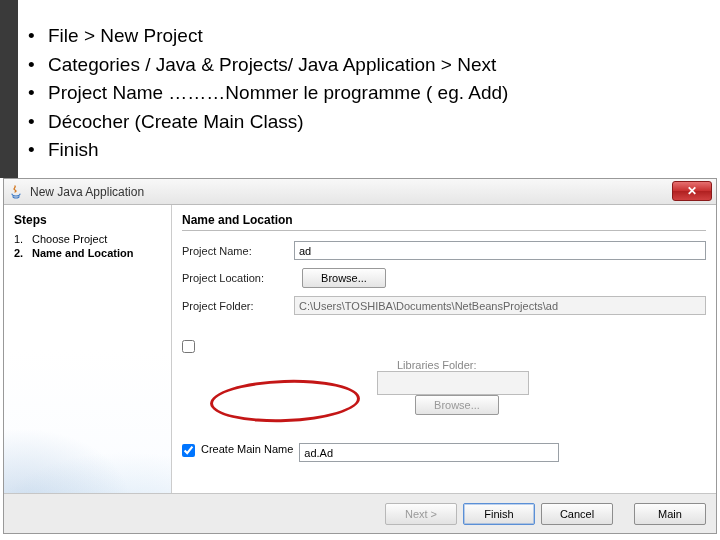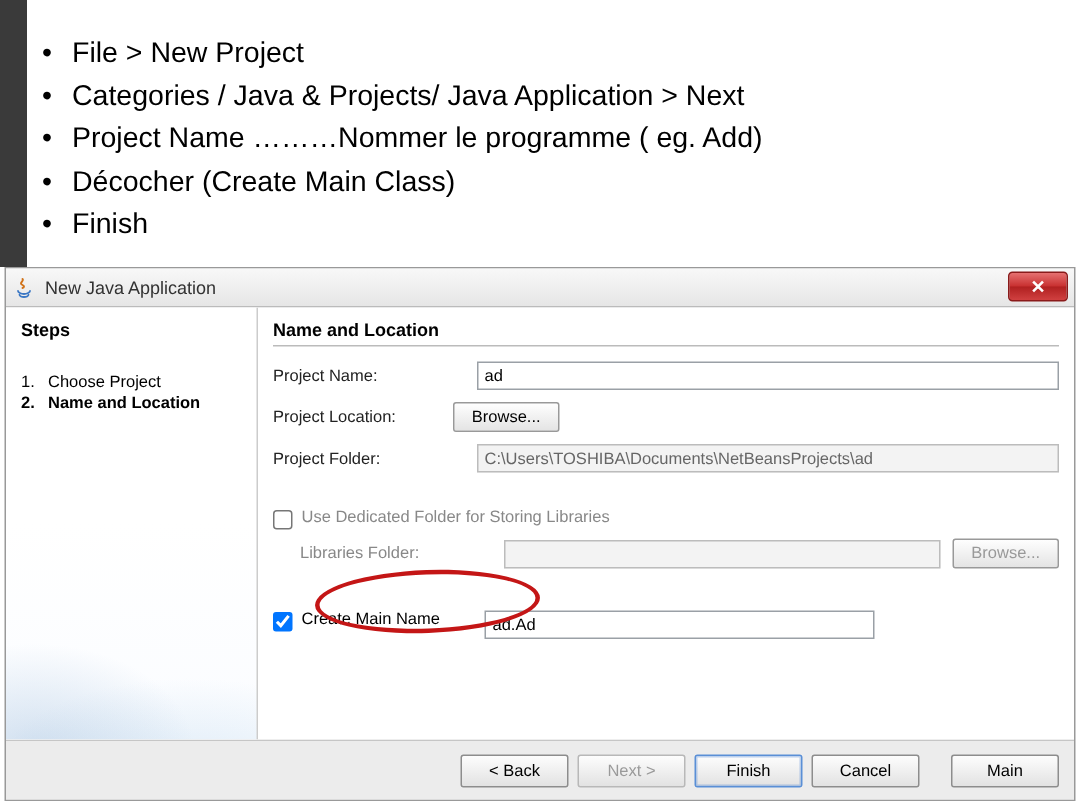--- a/index.html
+++ b/index.html
@@ -96,21 +96,21 @@
     position:absolute;
     left:-60px; bottom:-40px;
     width:260px; height:160px;
     background: radial-gradient(ellipse 180px 120px at 30% 80%, rgba(130,170,210,0.35), rgba(255,255,255,0) 60%),
                 radial-gradient(ellipse 200px 100px at 70% 90%, rgba(180,210,235,0.4), rgba(255,255,255,0) 65%);
     pointer-events:none;
   }
   .steps-header {
     font-weight: bold;
     font-size: 12px;
-    margin-bottom: 22px;
+    margin-bottom: 6px;
   }
   .step-row {
     font-size: 11px;
     display: flex;
     margin: 2px 0;
   }
   .step-row .num { width: 18px; }
   .step-row.current { font-weight: bold; }
   .main-panel {
     flex: 1;
@@ -138,48 +138,47 @@
   .form-row.muted label,
   .form-row.muted .value,
   .form-row.muted input { color: #888; }
   .text-input {
     flex: 1;
     height: 19px;
     border: 1px solid #9aa0a6;
     background: #fff;
     padding: 5px 4px;
     font-size: 11px;
-    margin-left: 24px;
   }
   .text-input.readonly {
     background: #f3f3f3;
     color: #666;
     border-color: #bcbcbc;
   }
   .browse-btn {
-    width: 71px;
+    width: 84px;
     height: 20px;
     margin-left: 8px;
     border: 1px solid #999;
     background: linear-gradient(#fefefe, #e4e4e4);
     font-size: 11px;
     cursor: pointer;
     border-radius: 2px;
   }
   .checkbox-row {
     display: flex;
     align-items: flex-start;
     margin: 6px 0 6px 0;
     font-size: 11px;
   }
   .checkbox-row input[type=checkbox] {
     margin-right: 6px;
     margin-top: 1px;
   }
-  .indent { margin-left: 18px; }
+  .indent { margin-left: 18px; flex-direction: column; }
   .hint {
     font-size: 11px;
     color: #888;
     margin-left: 130px;
     margin-top: 2px;
     line-height: 1.3;
   }
   .red-circle {
     position: absolute;
     border: 3px solid #c41616;
@@ -298,42 +297,40 @@
 
       <div class="form-row">
         <label>Project Folder:</label>
         <input class="text-input readonly" type="text" readonly="" value="C:\Users\TOSHIBA\Documents\NetBeansProjects\ad" style="">
       </div>
 
       <div style="height:10px"></div>
 
       <div class="checkbox-row muted">
         <input type="checkbox" style="">
-        <span style="color:#888">Use Dedicated Folder for Storing Libraries</span>
       </div>
 
       <div class="form-row indent muted">
         <label>Libraries Folder:</label>
         <input class="text-input readonly" type="text" disabled="" value="" style="">
         <button class="browse-btn" disabled="" style="color:#999">Browse...</button>
       </div>
 
       <div style="height:14px"></div>
 
       <div class="checkbox-row">
         <input type="checkbox" checked="" style="">
         <span style="margin-right:6px">Create Main Name</span>
         <input class="text-input" type="text" style="flex: 0 0 260px;" value="ad.Ad">
       </div>
 
     </div>
   </div>
 
   <div class="button-bar">
-    <button>&lt; Back</button>
     <button class="disabled" disabled="">Next &gt;</button>
     <button class="primary">Finish</button>
     <button>Cancel</button>
     <span class="sep"></span>
     <button>Main</button>
   </div>
 
 </div>
 
 <div class="red-circle"></div>

